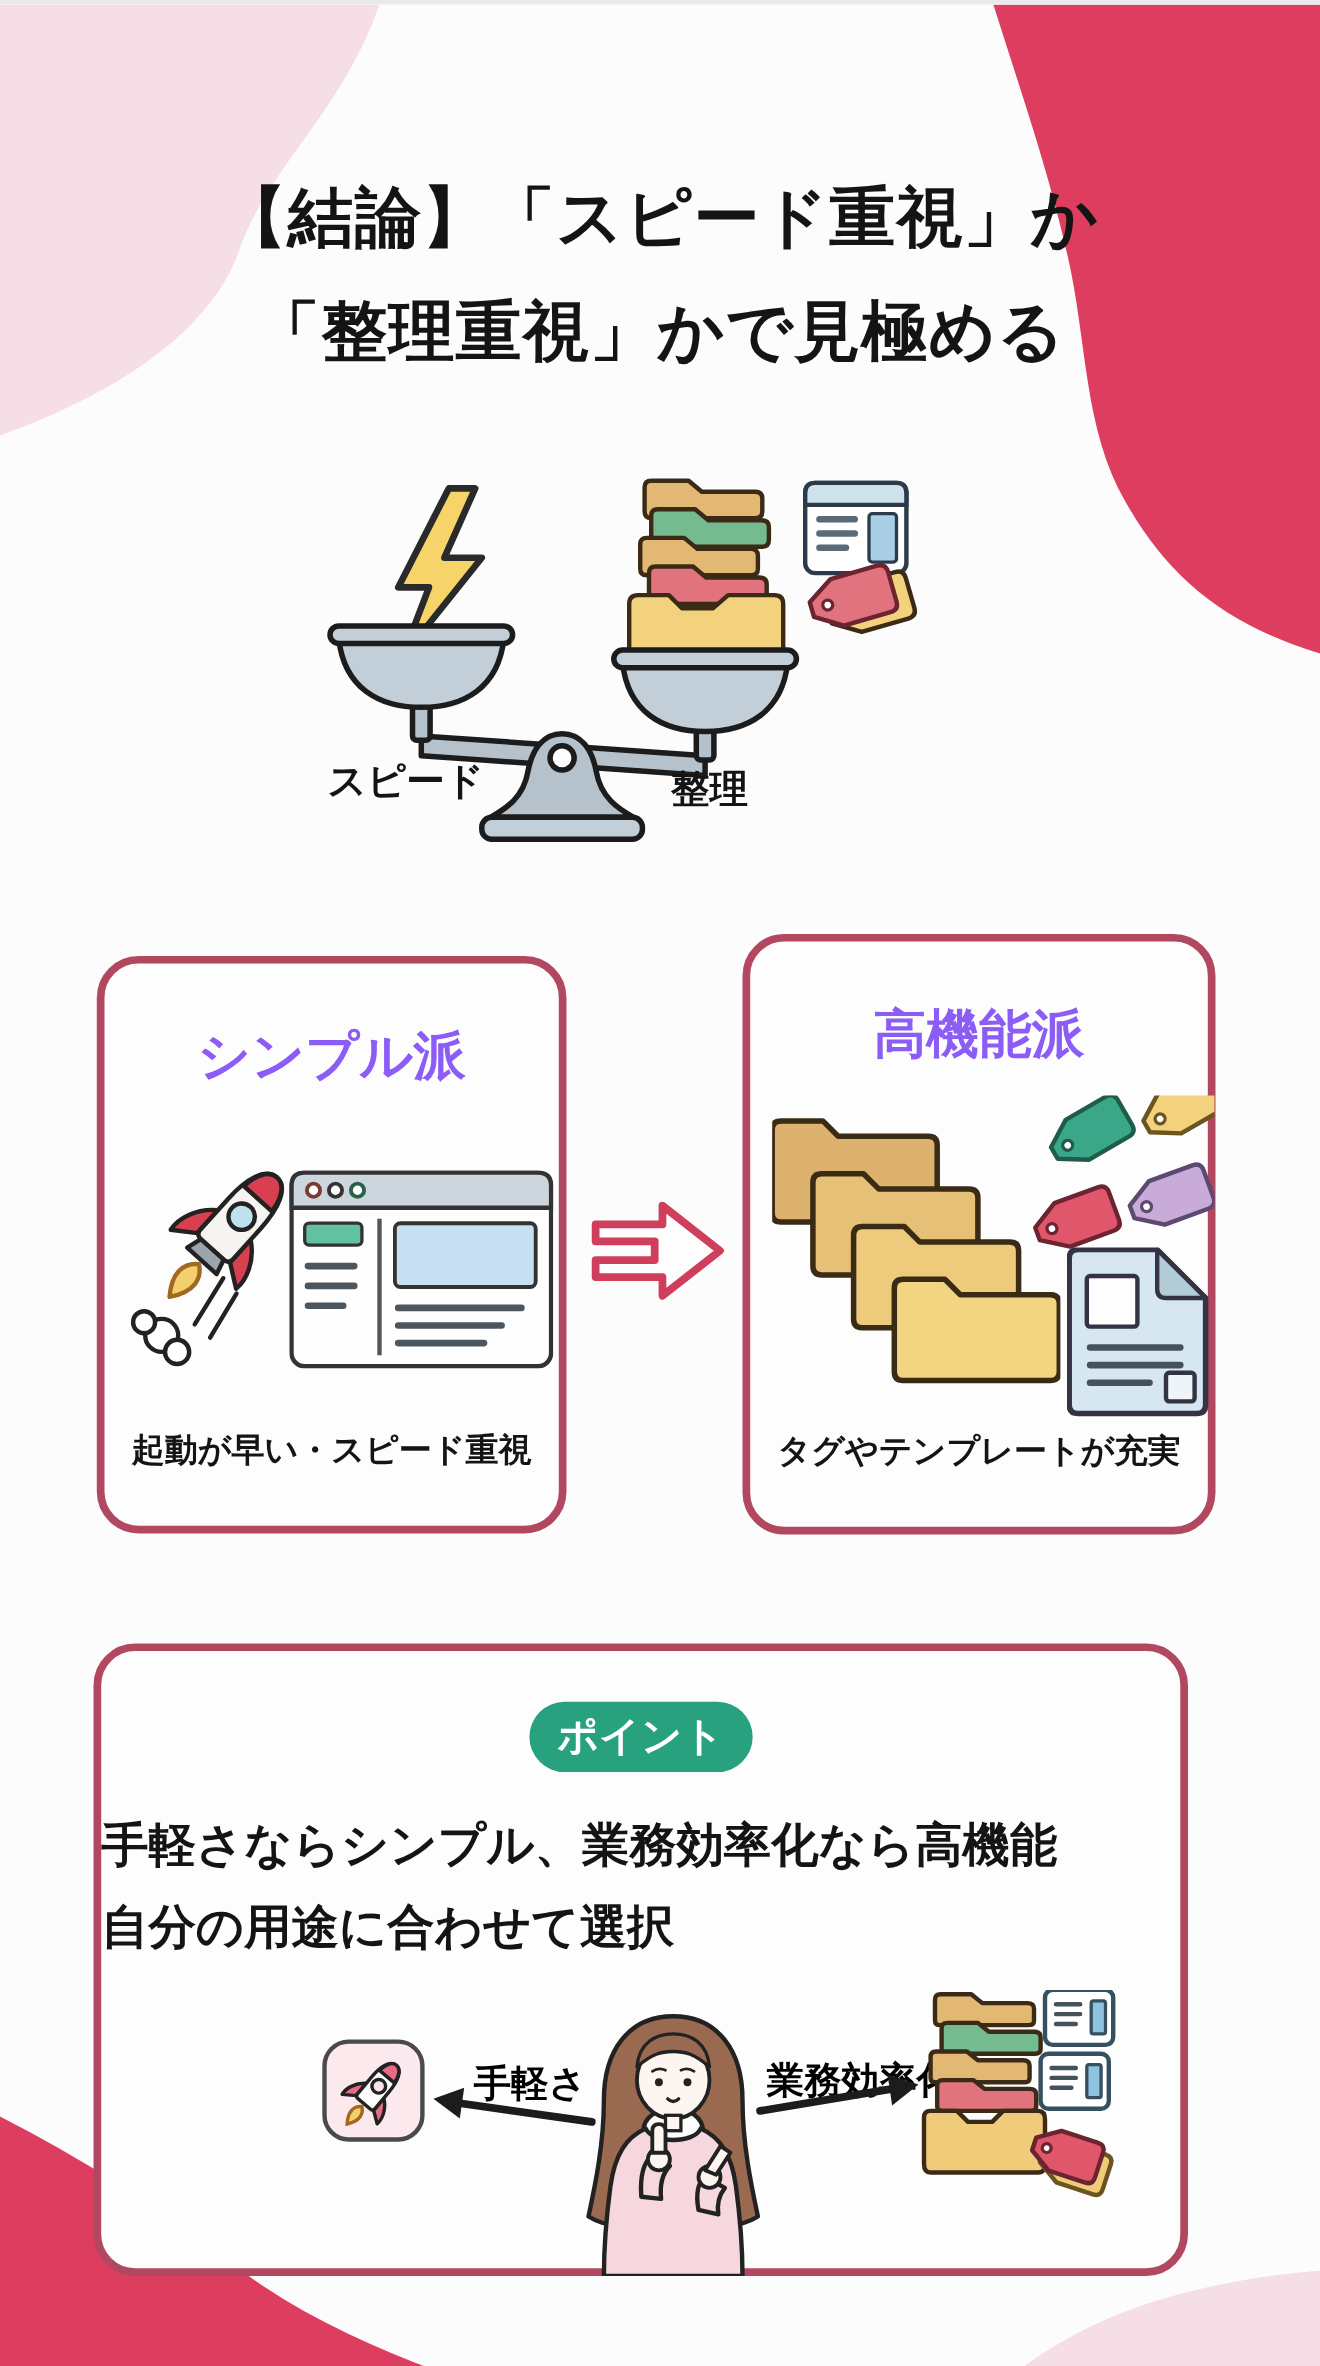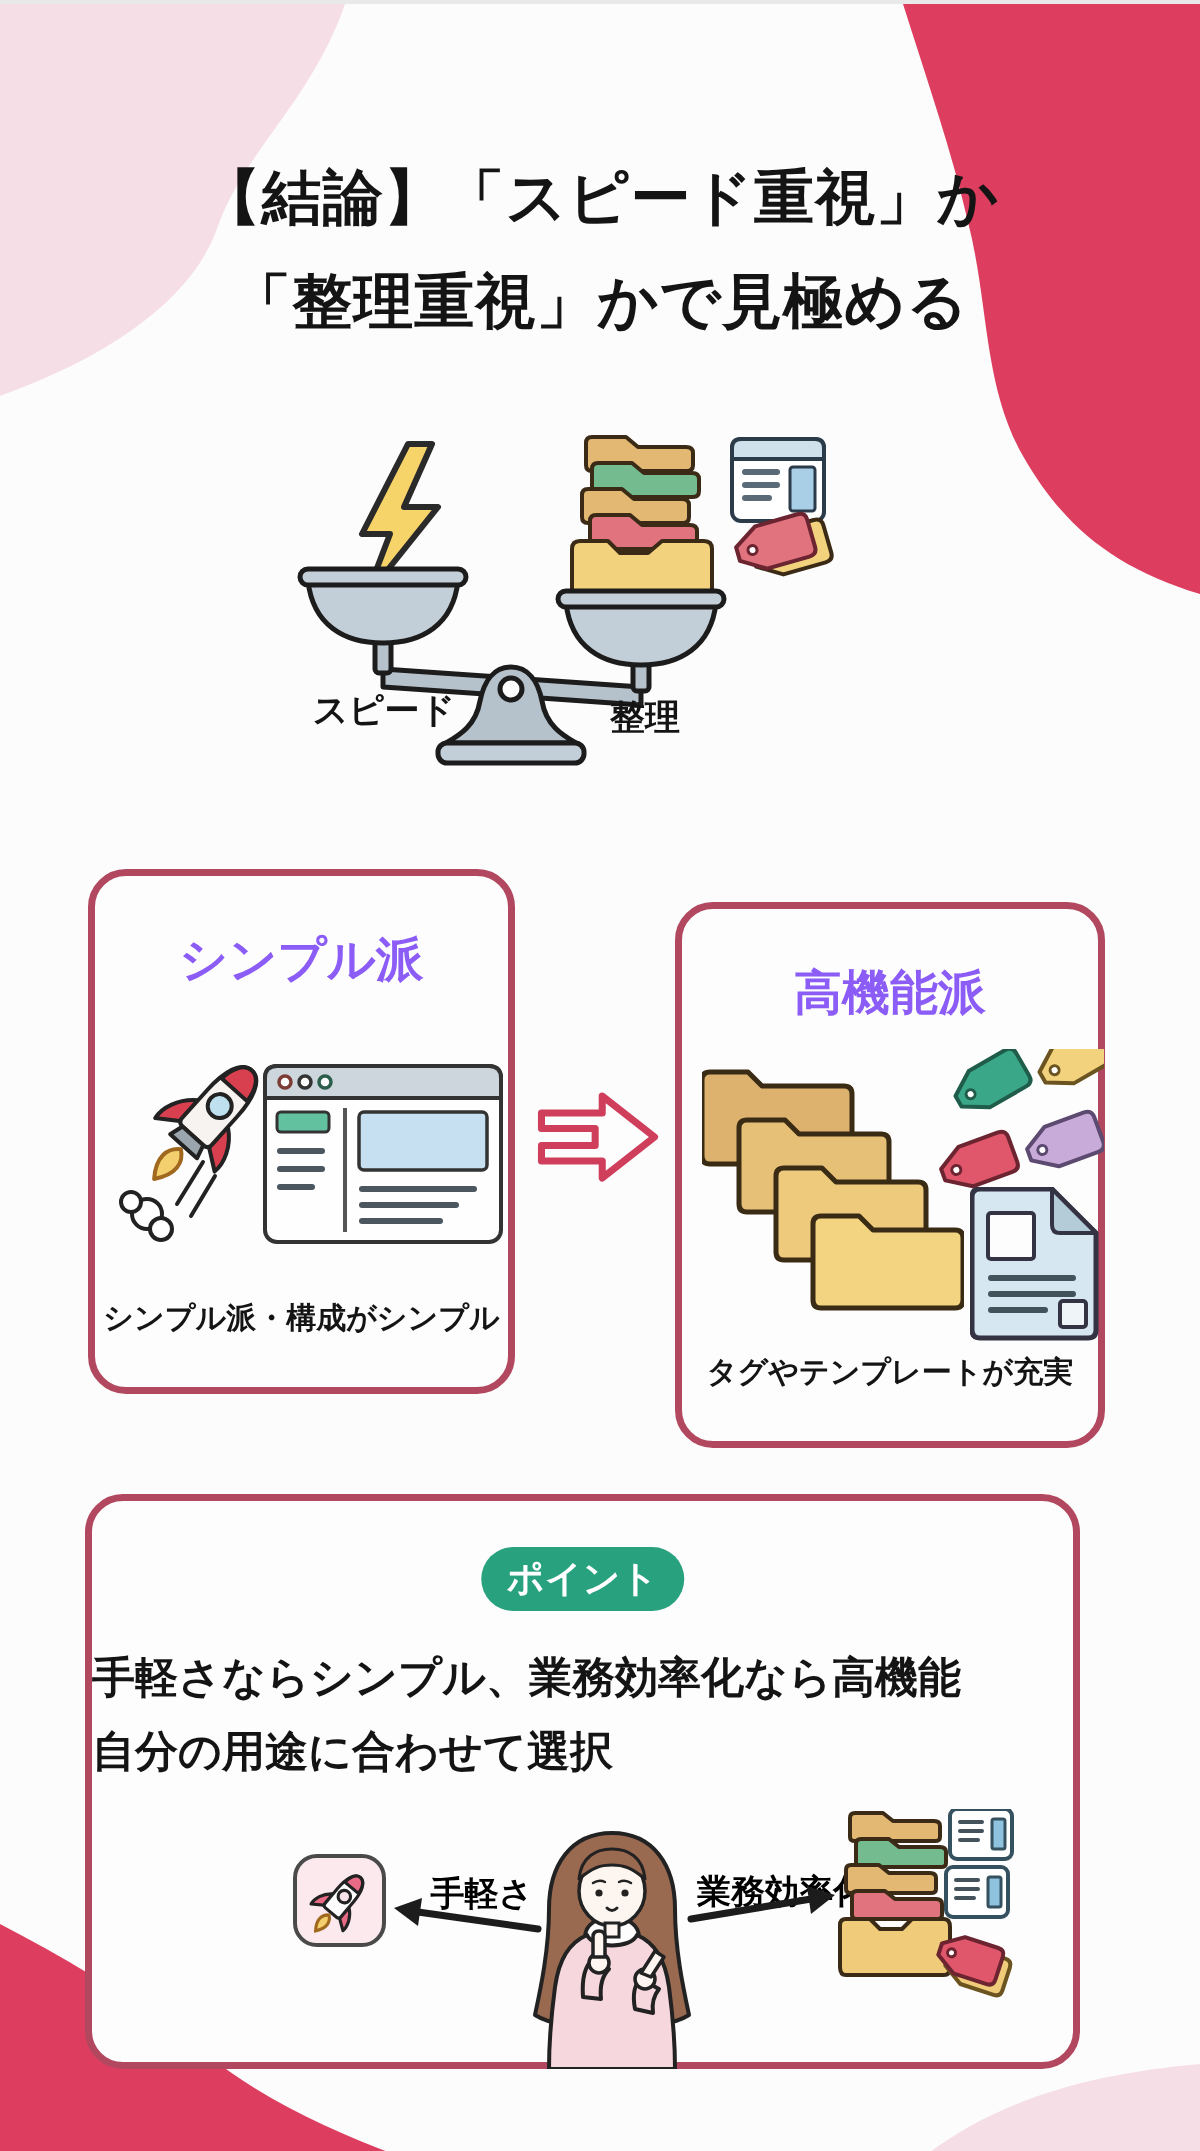--- a/index.html
+++ b/index.html
@@ -24,21 +24,21 @@
     font-size:35px;font-weight:800;color:#141414;white-space:nowrap;
     transform:translateX(-50%);
   }
 
   
   .card{
     background:#fdfdfd;border:7px solid #b2485f;border-radius:38px;
     box-sizing:border-box;
   }
   .card-left{left:88px;top:865px;width:427px;height:525px;}
-  .card-right{left:675px;top:898px;width:430px;height:546px;}
+  .card-right{left:675px;top:845px;width:430px;height:546px;}
   .card-title{
     position:absolute;left:0;top:52px;width:100%;text-align:center;
     font-size:48px;font-weight:800;color:#8b5cf6;
   }
   .card-caption{
     position:absolute;left:0;bottom:48px;width:100%;text-align:center;
     font-size:30px;font-weight:700;color:#141414;white-space:nowrap;
   }
 
   
@@ -115,21 +115,21 @@
       <circle cx="231" cy="260" r="11" fill="#fdfdfd"></circle>
 
       <path d="M28,152 C33,196 64,214 103,214 C142,214 173,196 178,152 Z" fill="#c3cfd8"></path>
       <rect x="20" y="140" width="166" height="16" rx="8" fill="#c3cfd8"></rect>
 
       <path d="M286,174 C291,218 322,236 361,236 C400,236 431,218 436,174 Z" fill="#c3cfd8"></path>
       <rect x="278" y="162" width="166" height="16" rx="8" fill="#c3cfd8"></rect>
     </g>
   </svg>
 
-  <div class="abs scale-label" style="left:384px;top:683px;">スピード</div>
+  <div class="abs scale-label" style="left:369px;top:683px;">スピード</div>
   <div class="abs scale-label" style="left:645px;top:690px;">整理</div>
 
   <div class="abs card card-left">
     <div class="card-title">シンプル派</div>
 
     <svg class="abs" style="left:22px;top:158px;" width="155" height="215" viewBox="0 0 155 215">
       <path d="M60,170 L86,128" stroke="#222" stroke-width="4" fill="none" stroke-linecap="round"></path>
       <path d="M74,182 L98,142" stroke="#222" stroke-width="4" fill="none" stroke-linecap="round"></path>
       <g stroke="#222" stroke-width="4">
         <circle cx="30" cy="180" r="15" fill="#ffffff"></circle>
@@ -157,21 +157,21 @@
       <rect x="14" y="84" width="48" height="6" rx="3" fill="#4c565f"></rect>
       <rect x="14" y="102" width="48" height="6" rx="3" fill="#4c565f"></rect>
       <rect x="14" y="120" width="38" height="6" rx="3" fill="#4c565f"></rect>
       <line x1="82" y1="44" x2="82" y2="168" stroke="#555" stroke-width="4"></line>
       <rect x="96" y="48" width="128" height="58" rx="5" fill="#c6e0f2" stroke="#333" stroke-width="3.5"></rect>
       <rect x="96" y="122" width="118" height="6" rx="3" fill="#4c565f"></rect>
       <rect x="96" y="138" width="100" height="6" rx="3" fill="#4c565f"></rect>
       <rect x="96" y="154" width="84" height="6" rx="3" fill="#4c565f"></rect>
     </svg>
 
-    <div class="card-caption">シンプル派・構成がシンプル</div>
+    <div class="card-caption">起動が早い・スピード重視</div>
   </div>
 
   <svg class="abs" style="left:533px;top:1072px;" width="130" height="122" viewBox="0 0 184 172">
     <path d="M12,52 H98 V28 L172,86 L98,144 V120 H12 V98 H88 V74 H12 Z" fill="#fdfdfd" stroke="#cf3f5c" stroke-width="10" stroke-linejoin="round"></path>
   </svg>
 
   <div class="abs card card-right">
     <div class="card-title">高機能派</div>
 
     <svg class="abs" style="left:20px;top:155px;" width="262" height="248" viewBox="0 0 262 248">

